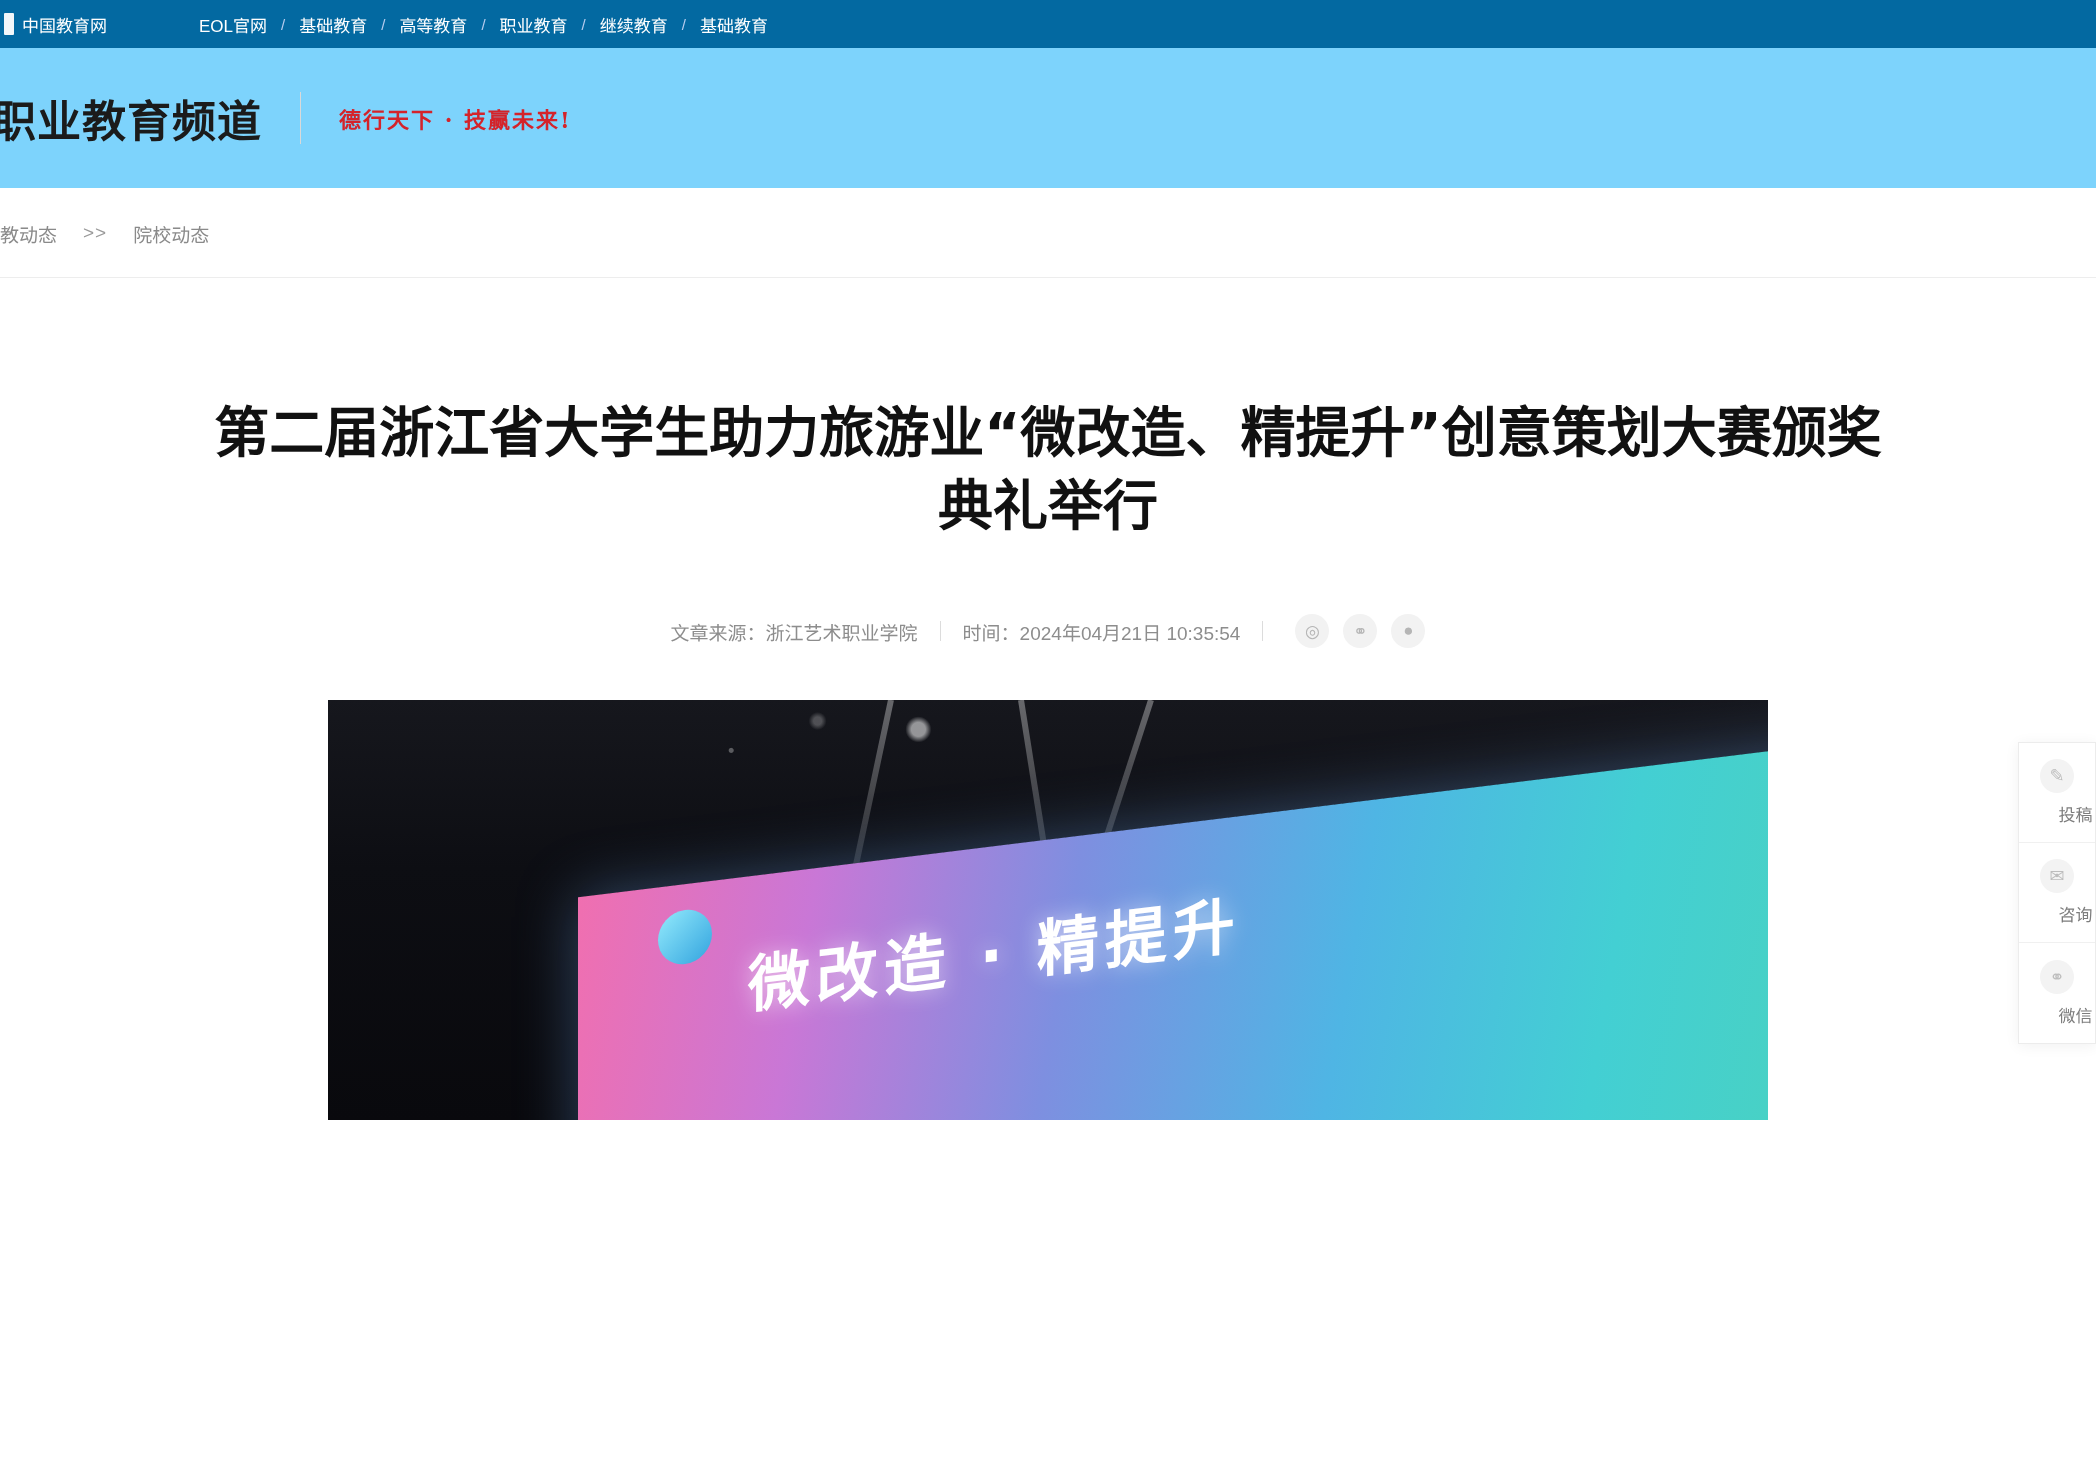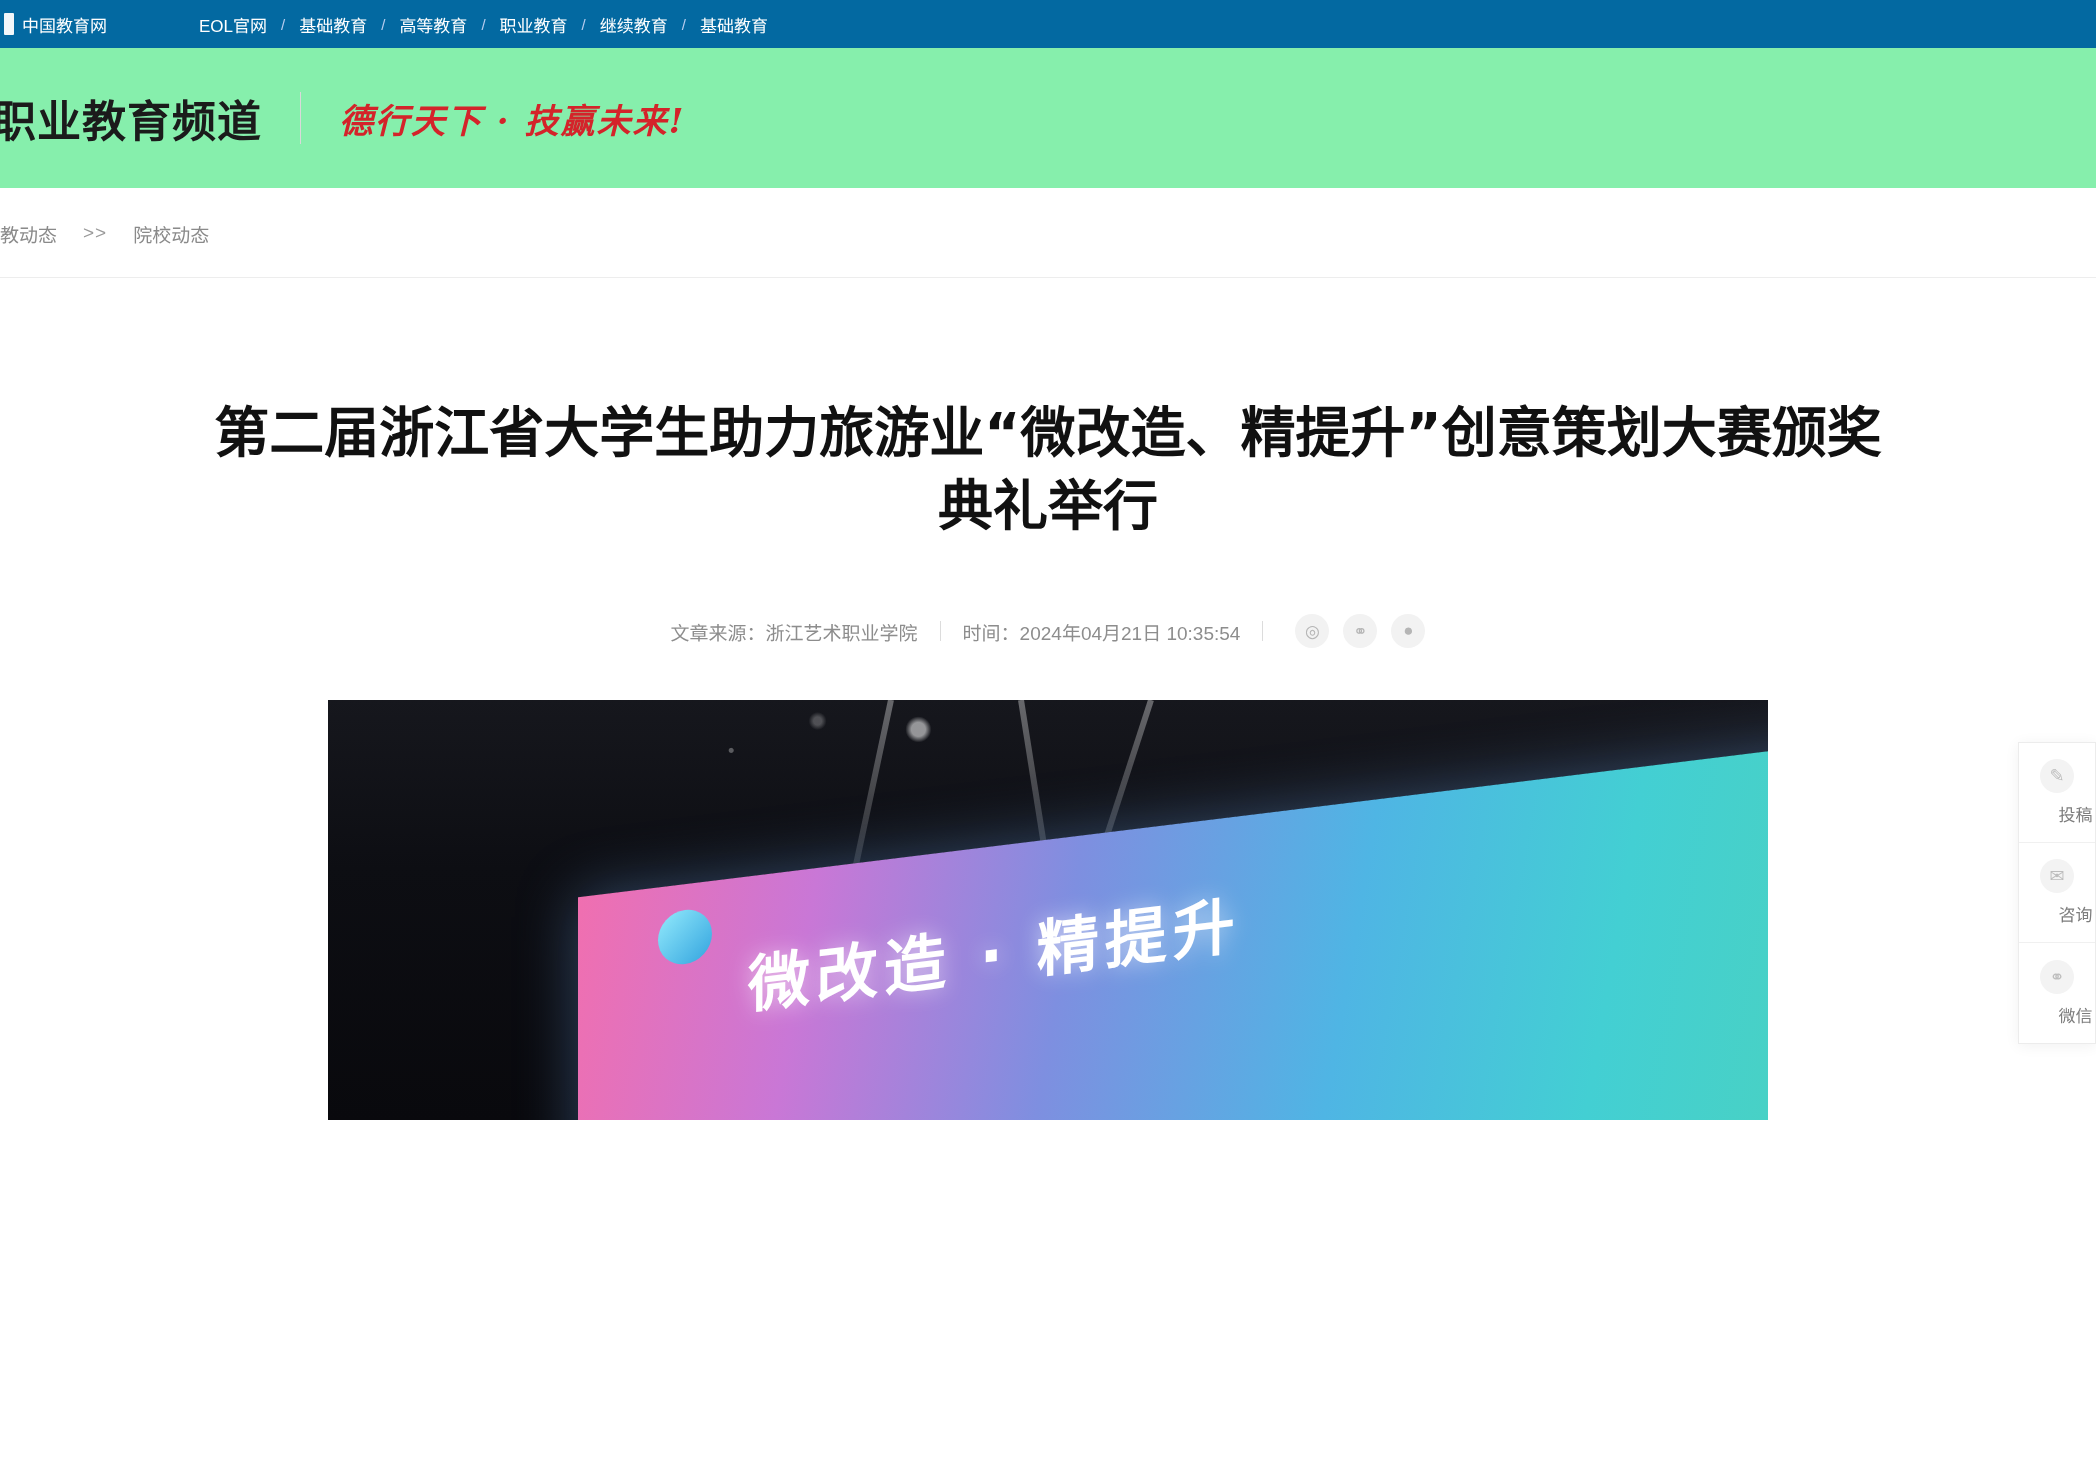--- a/index.html
+++ b/index.html
@@ -46,43 +46,42 @@
   }
   .topbar .navlist .sep {
     color: #b9cdf0;
     margin: 0 14px;
     font-size: 15px;
   }
 
   
   .header {
     height: 140px;
-    background: #86efac;
+    background: #7dd3fc;
     display: flex;
     align-items: center;
     position: relative;
   }
   .site-logo {
     font-size: 44px;
     font-weight: 700;
     letter-spacing: 1px;
     color: #1b1b1b;
     margin-left: -8px;
     font-family: "DejaVu Sans", "Liberation Sans", sans-serif;
   }
   .logo-divider {
     width: 1px; height: 52px;
     background: #d9d9d9;
     margin: 0 38px;
   }
   .slogan {
     color: #d4232a;
-    font-size: 34px;
+    font-size: 22px;
     font-weight: 700;
-    font-style: italic;
     font-family: "DejaVu Serif", "Liberation Serif", serif;
     letter-spacing: 2px;
   }
   .header-right {
     position: absolute;
     right: 0; top: 50%;
     transform: translateY(-50%);
     display: flex;
     align-items: center;
   }

